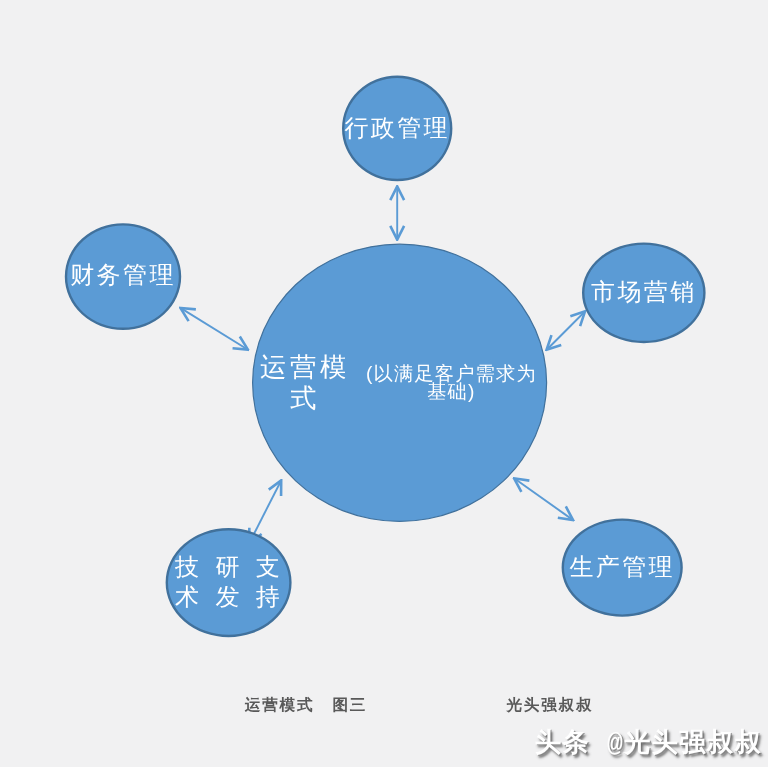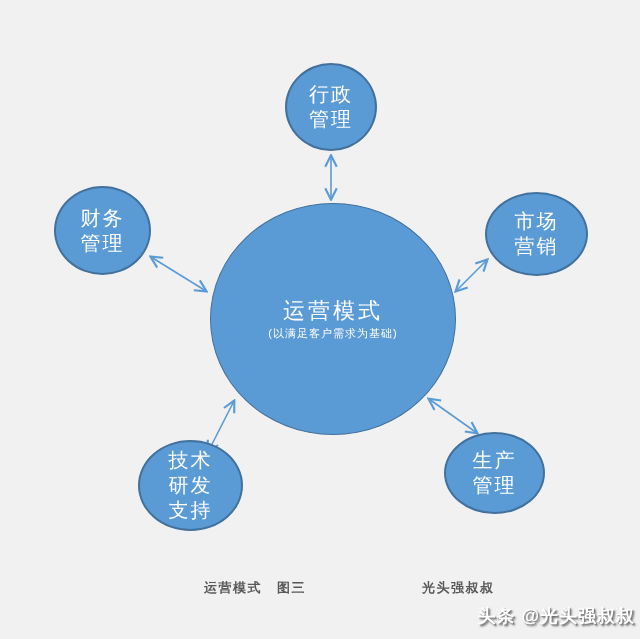--- a/index.html
+++ b/index.html
@@ -20,49 +20,50 @@
   .canvas{position:relative;width:640px;height:639px;}
   svg.arrows{position:absolute;left:0;top:0;width:640px;height:639px;pointer-events:none;}
   .arrow{stroke:var(--arrow);stroke-width:1.6;fill:none;}
   .arrowhead{stroke:var(--arrow);stroke-width:1.5;fill:none;}
   .node{
     position:absolute;
     background:var(--node-fill);
     border:2px solid var(--node-border);
     border-radius:50%;
     display:flex;
-    flex-direction:column;
+    flex-direction:row;
     align-items:center;
     justify-content:center;
     color:var(--node-text);
     text-align:center;
   }
   .node.center{border-width:1.5px;}
   .node .line{font-size:20px;line-height:25px;letter-spacing:2px;}
   .center-title{font-size:22px;line-height:26px;letter-spacing:3px;}
-  .center-subtitle{font-size:11px;line-height:15px;letter-spacing:1px;margin-top:2px;}
+  .center-subtitle{font-size:16px;line-height:15px;letter-spacing:1px;margin-top:2px;}
   .caption{
     position:absolute;
     font-size:13px;
     font-weight:bold;
     letter-spacing:1.5px;
     color:var(--caption-text);
     display:flex;
   }
   .caption-left{left:204px;top:579px;gap:15px;}
   .caption-right{left:422px;top:579px;}
   .watermark{
     position:absolute;
     right:5px;
     top:604px;
-    font-size:18px;
+    font-size:22px;
     font-weight:bold;
     letter-spacing:1px;
     color:#ffffff;
     text-shadow:2px 2px 2px rgba(95,95,95,0.85), 1px 1px 0 rgba(120,120,120,0.6);
+    font-family:Liberation Mono, monospace;
   }
 </style>
 </head>
 <body>
 
 <div class="canvas">
 
   <svg class="arrows" viewBox="0 0 640 639" xmlns="http://www.w3.org/2000/svg">
     <defs>
       <marker id="ah" viewBox="0 0 10 10" refX="8.5" refY="5" markerWidth="9" markerHeight="9" orient="auto-start-reverse">
@@ -84,32 +85,32 @@
   <div class="node" style="left:285px;top:63px;width:92px;height:88px;">
     <div class="line">行政</div>
     <div class="line">管理</div>
   </div>
 
   <div class="node" style="left:54px;top:186px;width:97px;height:89px;align-items:center;">
     <div class="line">财务</div>
     <div class="line">管理</div>
   </div>
 
-  <div class="node" style="left:485px;top:192px;width:103px;height:84px;">
+  <div class="node" style="left:485px;top:202px;width:103px;height:84px;">
     <div class="line">市场</div>
     <div class="line">营销</div>
   </div>
 
   <div class="node" style="left:138px;top:440px;width:105px;height:91px;">
     <div class="line">技术</div>
     <div class="line">研发</div>
     <div class="line">支持</div>
   </div>
 
-  <div class="node" style="left:444px;top:432px;width:101px;height:82px;">
+  <div class="node" style="left:468px;top:432px;width:101px;height:82px;">
     <div class="line">生产</div>
     <div class="line">管理</div>
   </div>
 
   <div class="caption caption-left">
     <span>运营模式</span>
     <span>图三</span>
   </div>
   <div class="caption caption-right">
     <span>光头强叔叔</span>

